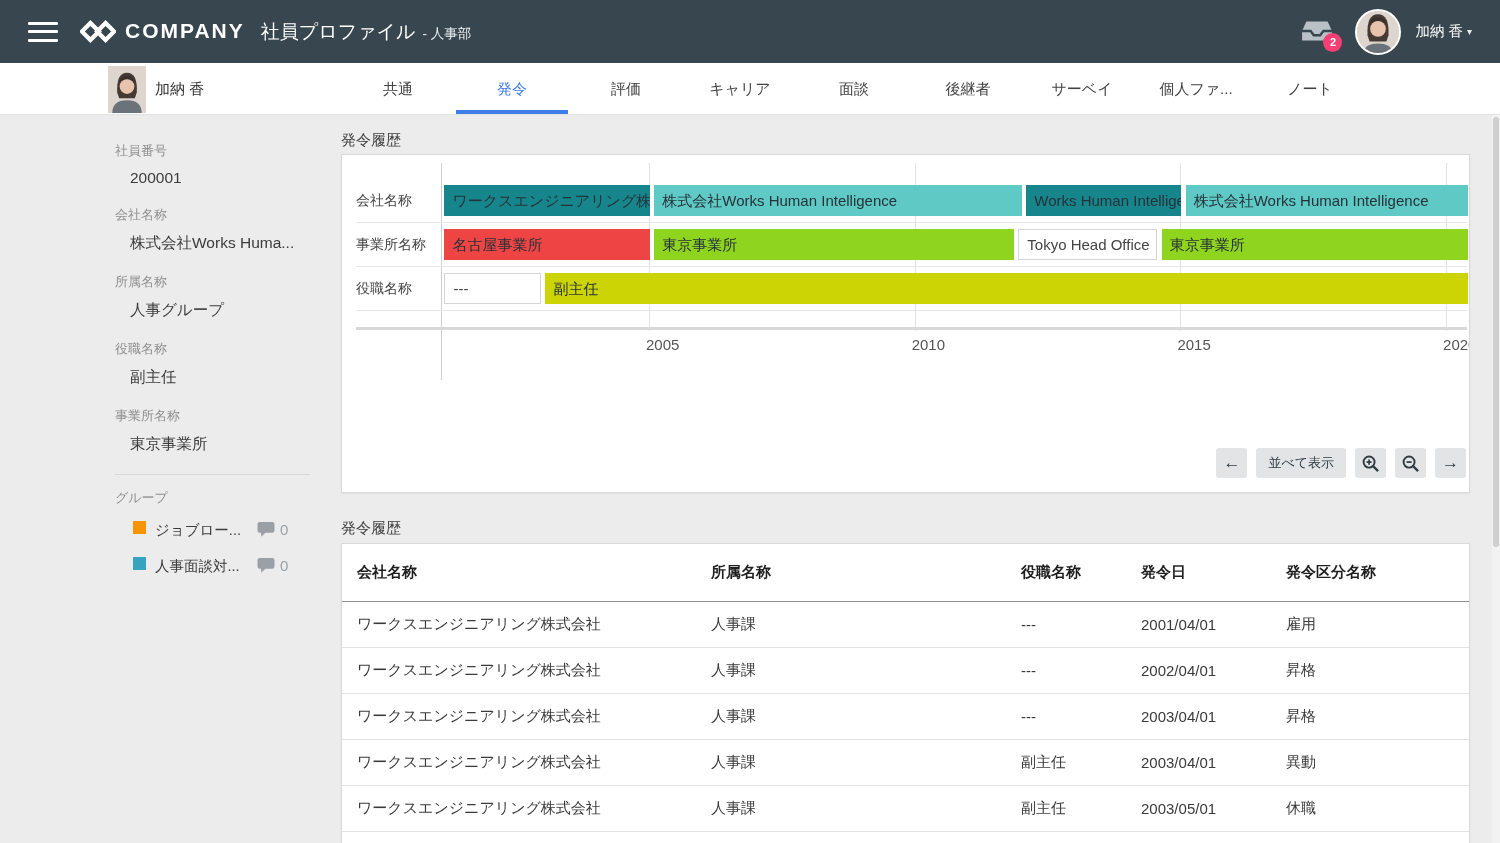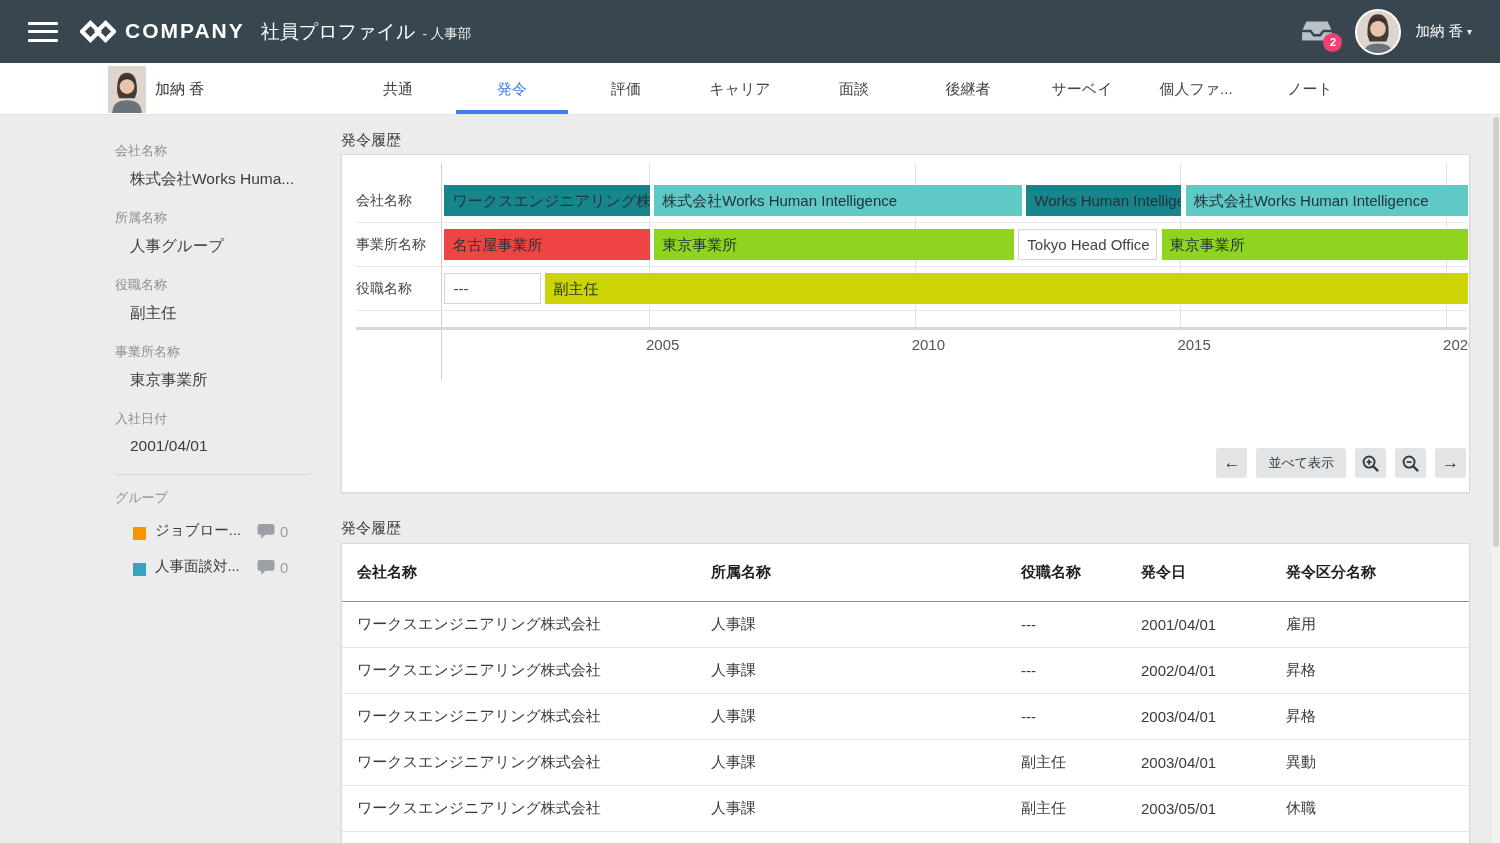--- a/index.html
+++ b/index.html
@@ -40,21 +40,21 @@
   .tab.active{color:var(--accent);}
   .tab.active::after{content:"";position:absolute;left:1px;right:1px;bottom:0;height:4px;background:var(--accent);}
 
   
   .sidebar{position:absolute;left:0;top:115px;width:340px;bottom:0;padding:27px 30px 0 115px;}
   .sb-field{margin-bottom:19px;}
   .sb-label{font-size:13px;color:#8e8e8e;margin-bottom:9px;}
   .sb-value{font-size:15.5px;color:#3c3c3c;padding-left:15px;white-space:nowrap;overflow:hidden;}
   .sb-divider{border:none;border-top:1px solid #d8d8d8;margin:4px 0 14px 0;}
   .sb-group-label{font-size:13px;color:#8e8e8e;margin-bottom:14px;}
-  .sb-group-item{display:flex;align-items:flex-end;margin:0 0 17px 18px;cursor:pointer;}
+  .sb-group-item{display:flex;align-items:flex-start;margin:0 0 17px 18px;cursor:pointer;}
   .sb-square{width:13px;height:13px;flex:0 0 13px;}
   .sb-group-text{font-size:14.5px;color:#3c3c3c;margin-left:9px;width:88px;white-space:nowrap;overflow:hidden;}
   .sb-bubble{margin-left:14px;display:flex;align-items:center;gap:5px;}
   .sb-count{font-size:15px;color:#9aa0a5;}
 
   
   .section-title{position:absolute;font-size:15px;color:#404040;}
   .title-chart{left:341px;top:131px;}
   .title-table{left:341px;top:519px;}
   .panel{position:absolute;background:#fff;border:1px solid #d9d9d9;box-shadow:0 1px 2px rgba(0,0,0,.05);}
@@ -149,38 +149,38 @@
         <div class="tab">面談</div>
         <div class="tab">後継者</div>
         <div class="tab">サーベイ</div>
         <div class="tab">個人ファ...</div>
         <div class="tab">ノート</div>
       </div>
   </nav>
 
   <aside class="sidebar" id="sidebar">
       <div class="sb-field">
+        <div class="sb-label">社員番号</div>
+        <div class="sb-value">200001</div>
+      </div>
+      <div class="sb-field">
         <div class="sb-label">会社名称</div>
         <div class="sb-value">株式会社Works Huma...</div>
       </div>
       <div class="sb-field">
         <div class="sb-label">所属名称</div>
         <div class="sb-value">人事グループ</div>
       </div>
       <div class="sb-field">
         <div class="sb-label">役職名称</div>
         <div class="sb-value">副主任</div>
       </div>
       <div class="sb-field">
         <div class="sb-label">事業所名称</div>
         <div class="sb-value">東京事業所</div>
-      </div>
-      <div class="sb-field">
-        <div class="sb-label">入社日付</div>
-        <div class="sb-value">2001/04/01</div>
       </div>
       <hr class="sb-divider">
       <div class="sb-group-label">グループ</div>
       <div class="sb-group-item">
         <span class="sb-square" style="background: rgb(247, 148, 0);"></span>
         <span class="sb-group-text">ジョブロー...</span>
         <span class="sb-bubble">
           <svg width="18" height="17" viewBox="0 0 20 19">
             <path d="M3 1 h14 a2.5 2.5 0 0 1 2.5 2.5 v7 a2.5 2.5 0 0 1 -2.5 2.5 h-7.5 l-5 4.5 v-4.5 h-1.5 a2.5 2.5 0 0 1 -2.5 -2.5 v-7 a2.5 2.5 0 0 1 2.5 -2.5 z" fill="#9aa0a5"></path>
           </svg>

